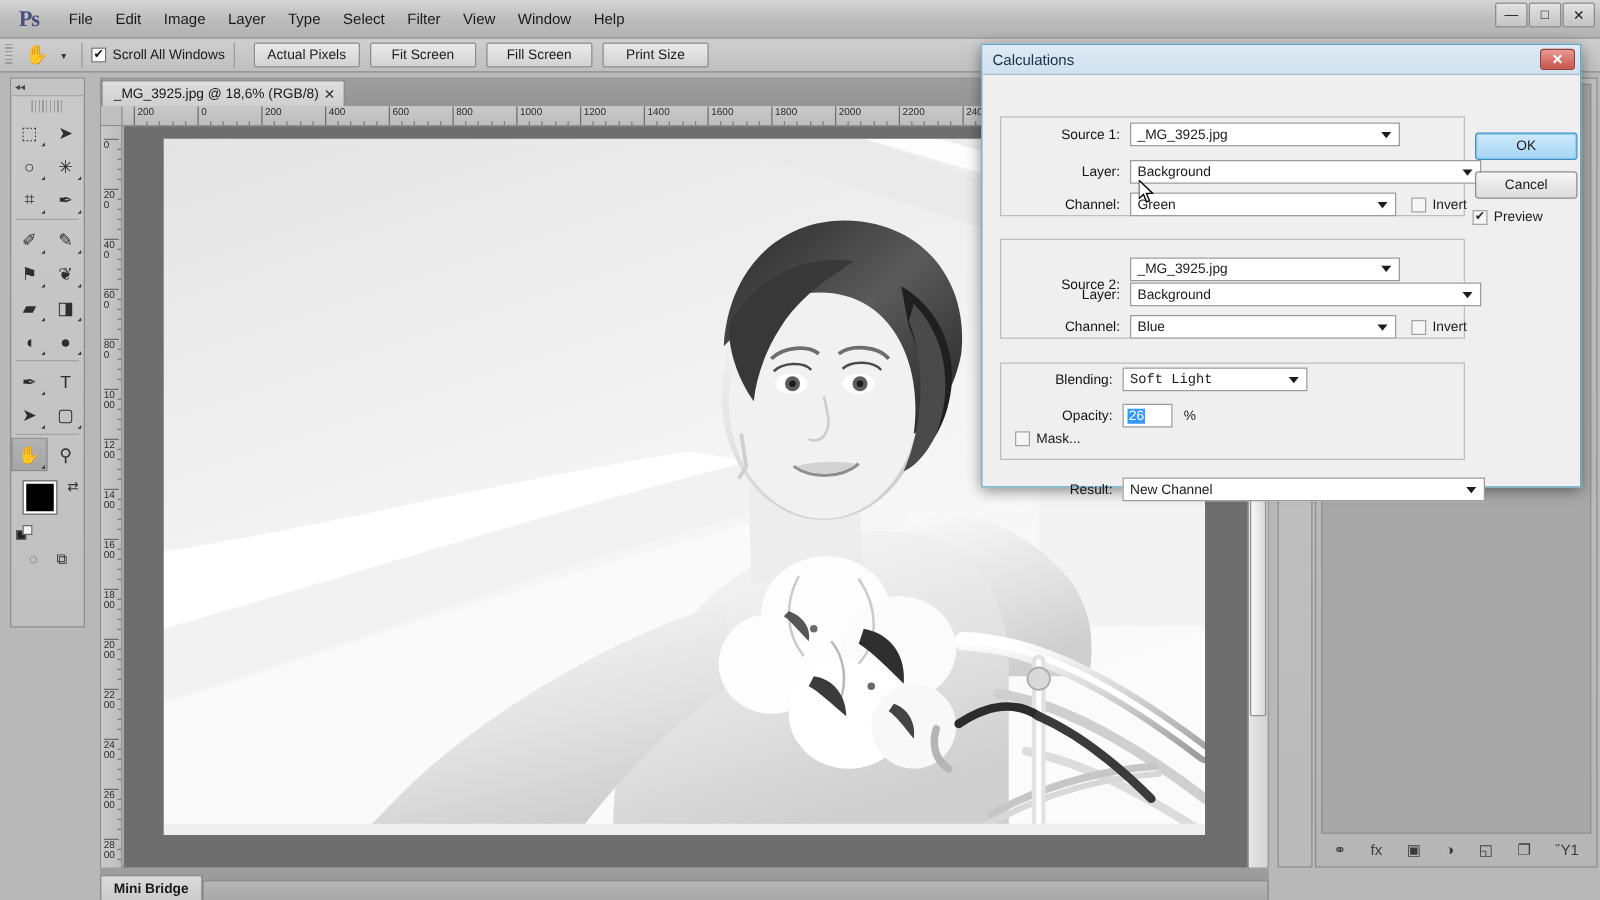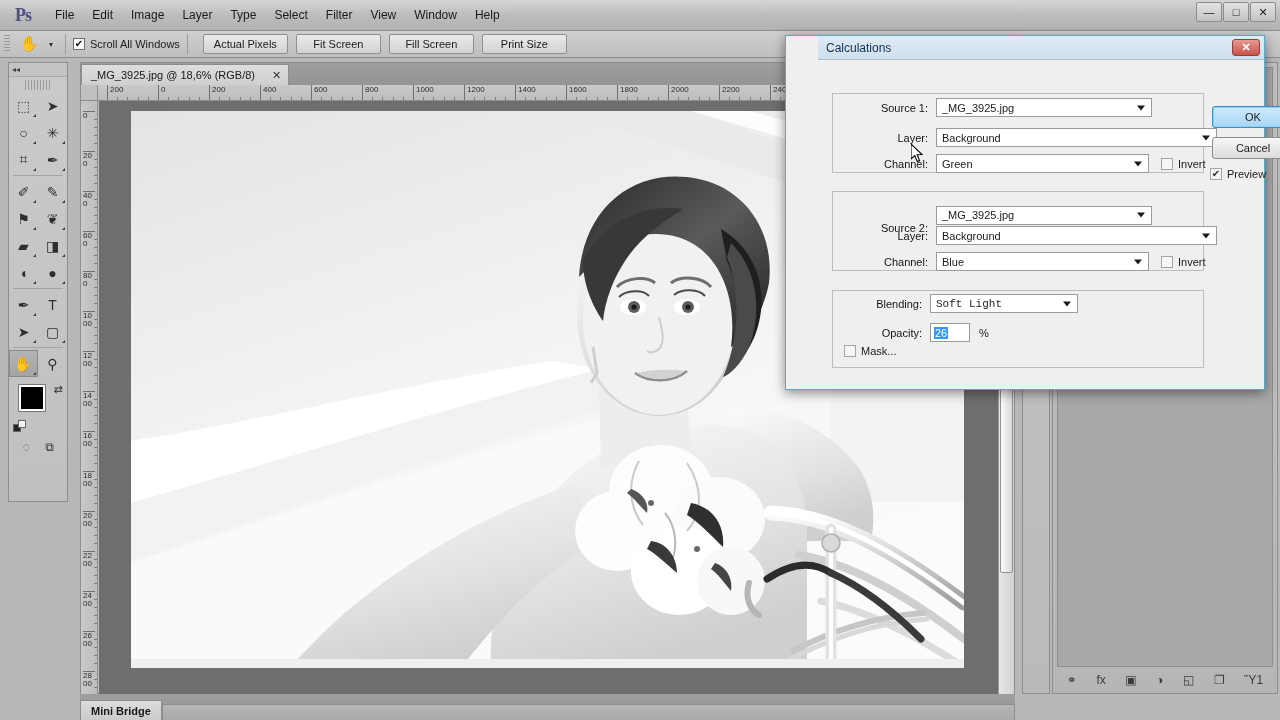--- a/index.html
+++ b/index.html
@@ -107,21 +107,21 @@
 
   
   .docwin{
     position:absolute; left:80px; top:62px; width:935px; height:632px;
     background:#bdbdbd; border:1px solid #8d8d8d;
   }
   .doctabs{ height:22px; background:linear-gradient(#9e9e9e,#949494); display:flex; align-items:flex-end; }
   .doctab{
     height:21px; background:linear-gradient(#dedede,#cfcfcf);
     border:1px solid #8d8d8d; border-bottom:none;
-    display:flex; align-items:center; gap:17px; padding:0 7px 0 9px;
+    display:flex; align-items:center; gap:4px; padding:0 7px 0 9px;
     font-size:11px; color:#181818;
   }
   .tab-close{ font-size:11px; color:#333; }
   .ruler-h{
     position:absolute; left:0; top:22px; width:935px; height:16px;
     background:linear-gradient(#c9c9c9,#bdbdbd); border-bottom:1px solid #8d8d8d;
     overflow:hidden;
   }
   .ruler-h .corner{ position:absolute; left:0; top:0; width:17px;height:16px;background:#c0c0c0;border-right:1px solid #8d8d8d; }
   .rt{ position:absolute; top:0; font-size:8px; color:#2b2b2b; padding-left:2px; border-left:1px solid #6e6e6e; height:16px; line-height:9px;}
@@ -190,21 +190,20 @@
     position:absolute; left:4px; right:4px; bottom:2px; height:22px;
     display:flex; align-items:center; justify-content:space-around;
     font-size:12px; color:#3c3c3c;
   }
 
   
   .dialog{
     position:absolute; left:785px; top:35px; width:480px; height:355px;
     background:#efefef; border:1px solid #5fa8c4;
     box-shadow:0 3px 11px rgba(0,0,0,.45);
-    padding-left:32px;
   }
   .dlg-title{
     height:24px; background:linear-gradient(#dfeaf4,#cfe0ee);
     border-bottom:1px solid #a8bccb;
     display:flex; align-items:center; padding-left:8px; font-size:12px; color:#14304a;
   }
   .dlg-close{
     position:absolute; right:4px; top:3px; width:28px; height:17px;
     background:linear-gradient(#e89a93,#c7534a);
     border:1px solid #9a3b34; border-radius:3px;
@@ -790,20 +789,27 @@
         <div class="spin" style="margin-left:8px;">
           <span class="sel">26</span>
         </div>
         <span style="margin-left:9px;">%</span>
       </div>
       <label class="invert-box" style="position:absolute; left:26px; top:285px;">
         <span class="chk-d"></span>
         <span>Mask...</span>
       </label>
 
+      <div class="row" style="left:30px; top:322px;">
+        <span class="lbl" style="width:74px;">Result:</span>
+        <div class="combo" style="width:290px; margin-left:8px;">
+          <span>New Channel</span>
+          <span class="arrow"></span>
+        </div>
+      </div>
 
       <div class="btn default" style="position:absolute; left:394px; top:46px;">OK</div>
       <div class="btn" style="position:absolute; left:394px; top:77px;">Cancel</div>
       <label class="invert-box" style="position:absolute; left:392px; top:108px;">
         <span class="chk-d chk-on">✔</span>
         <span>Preview</span>
       </label>
     </div>
   </div>
 

